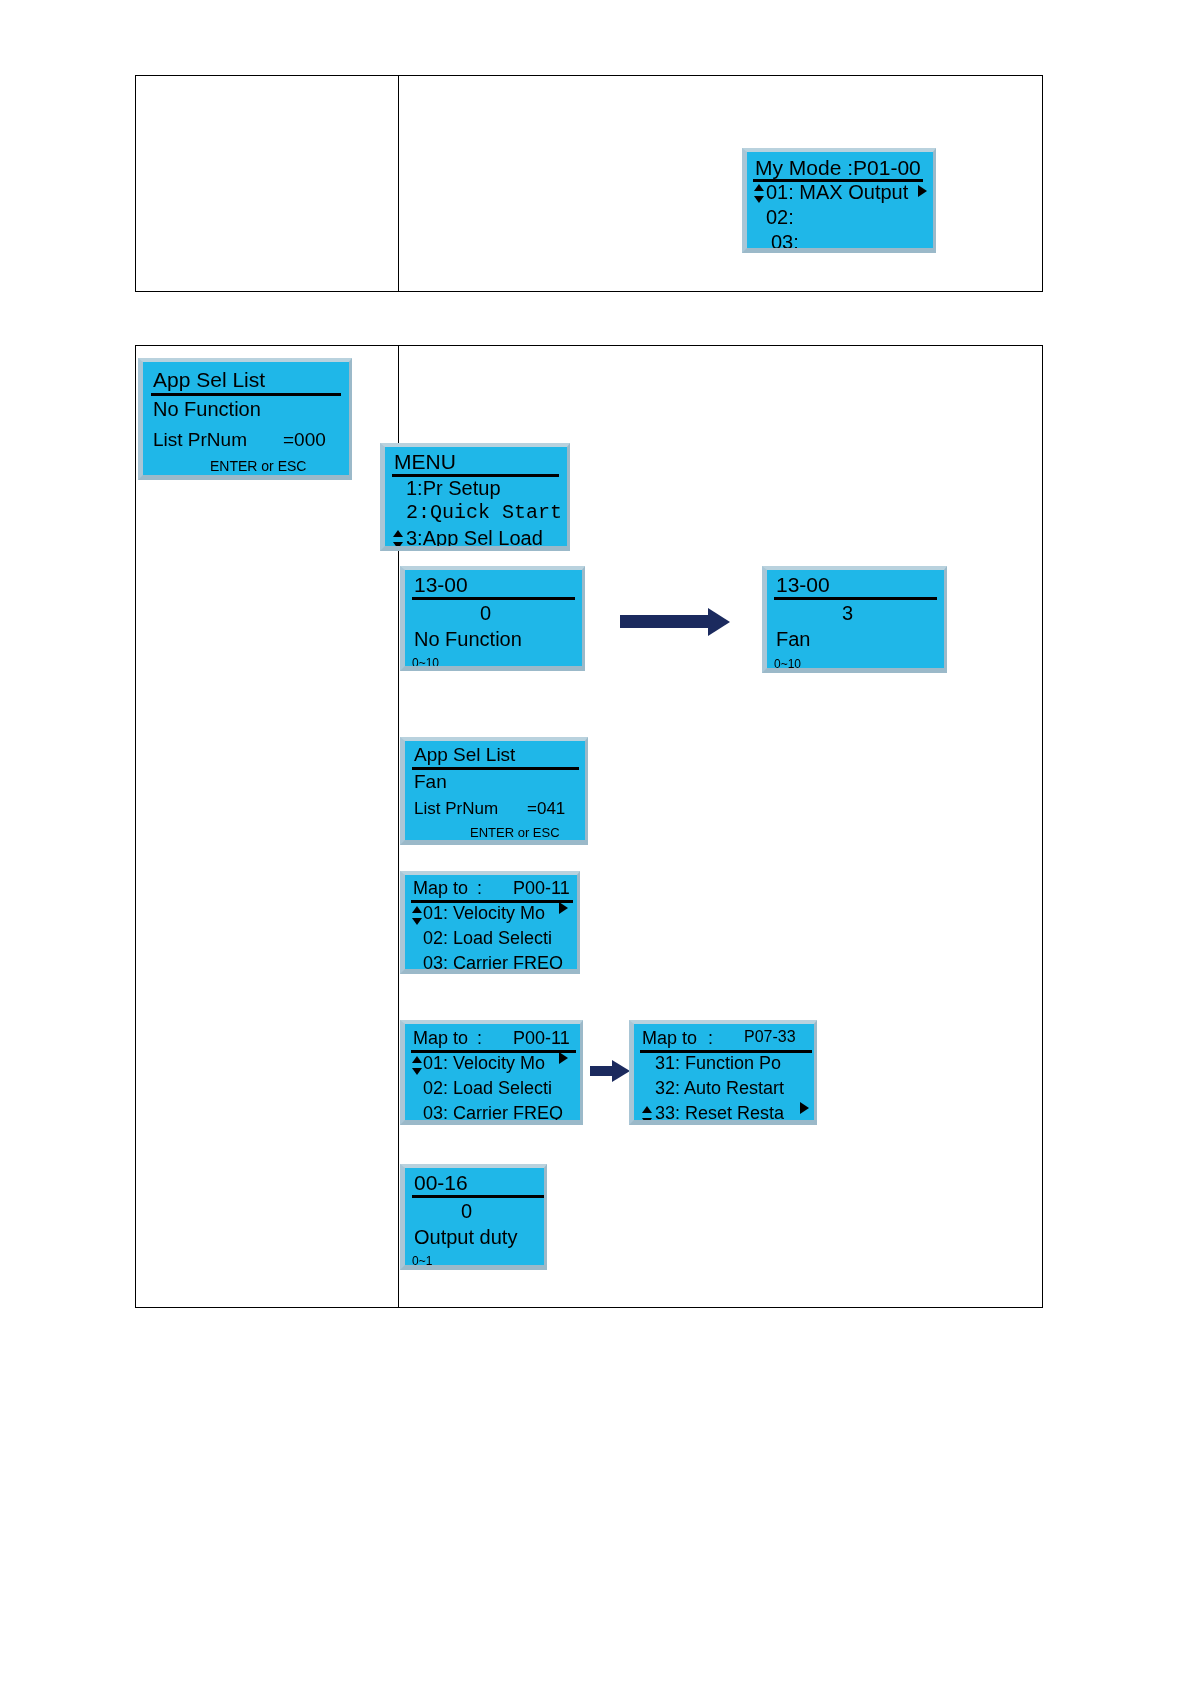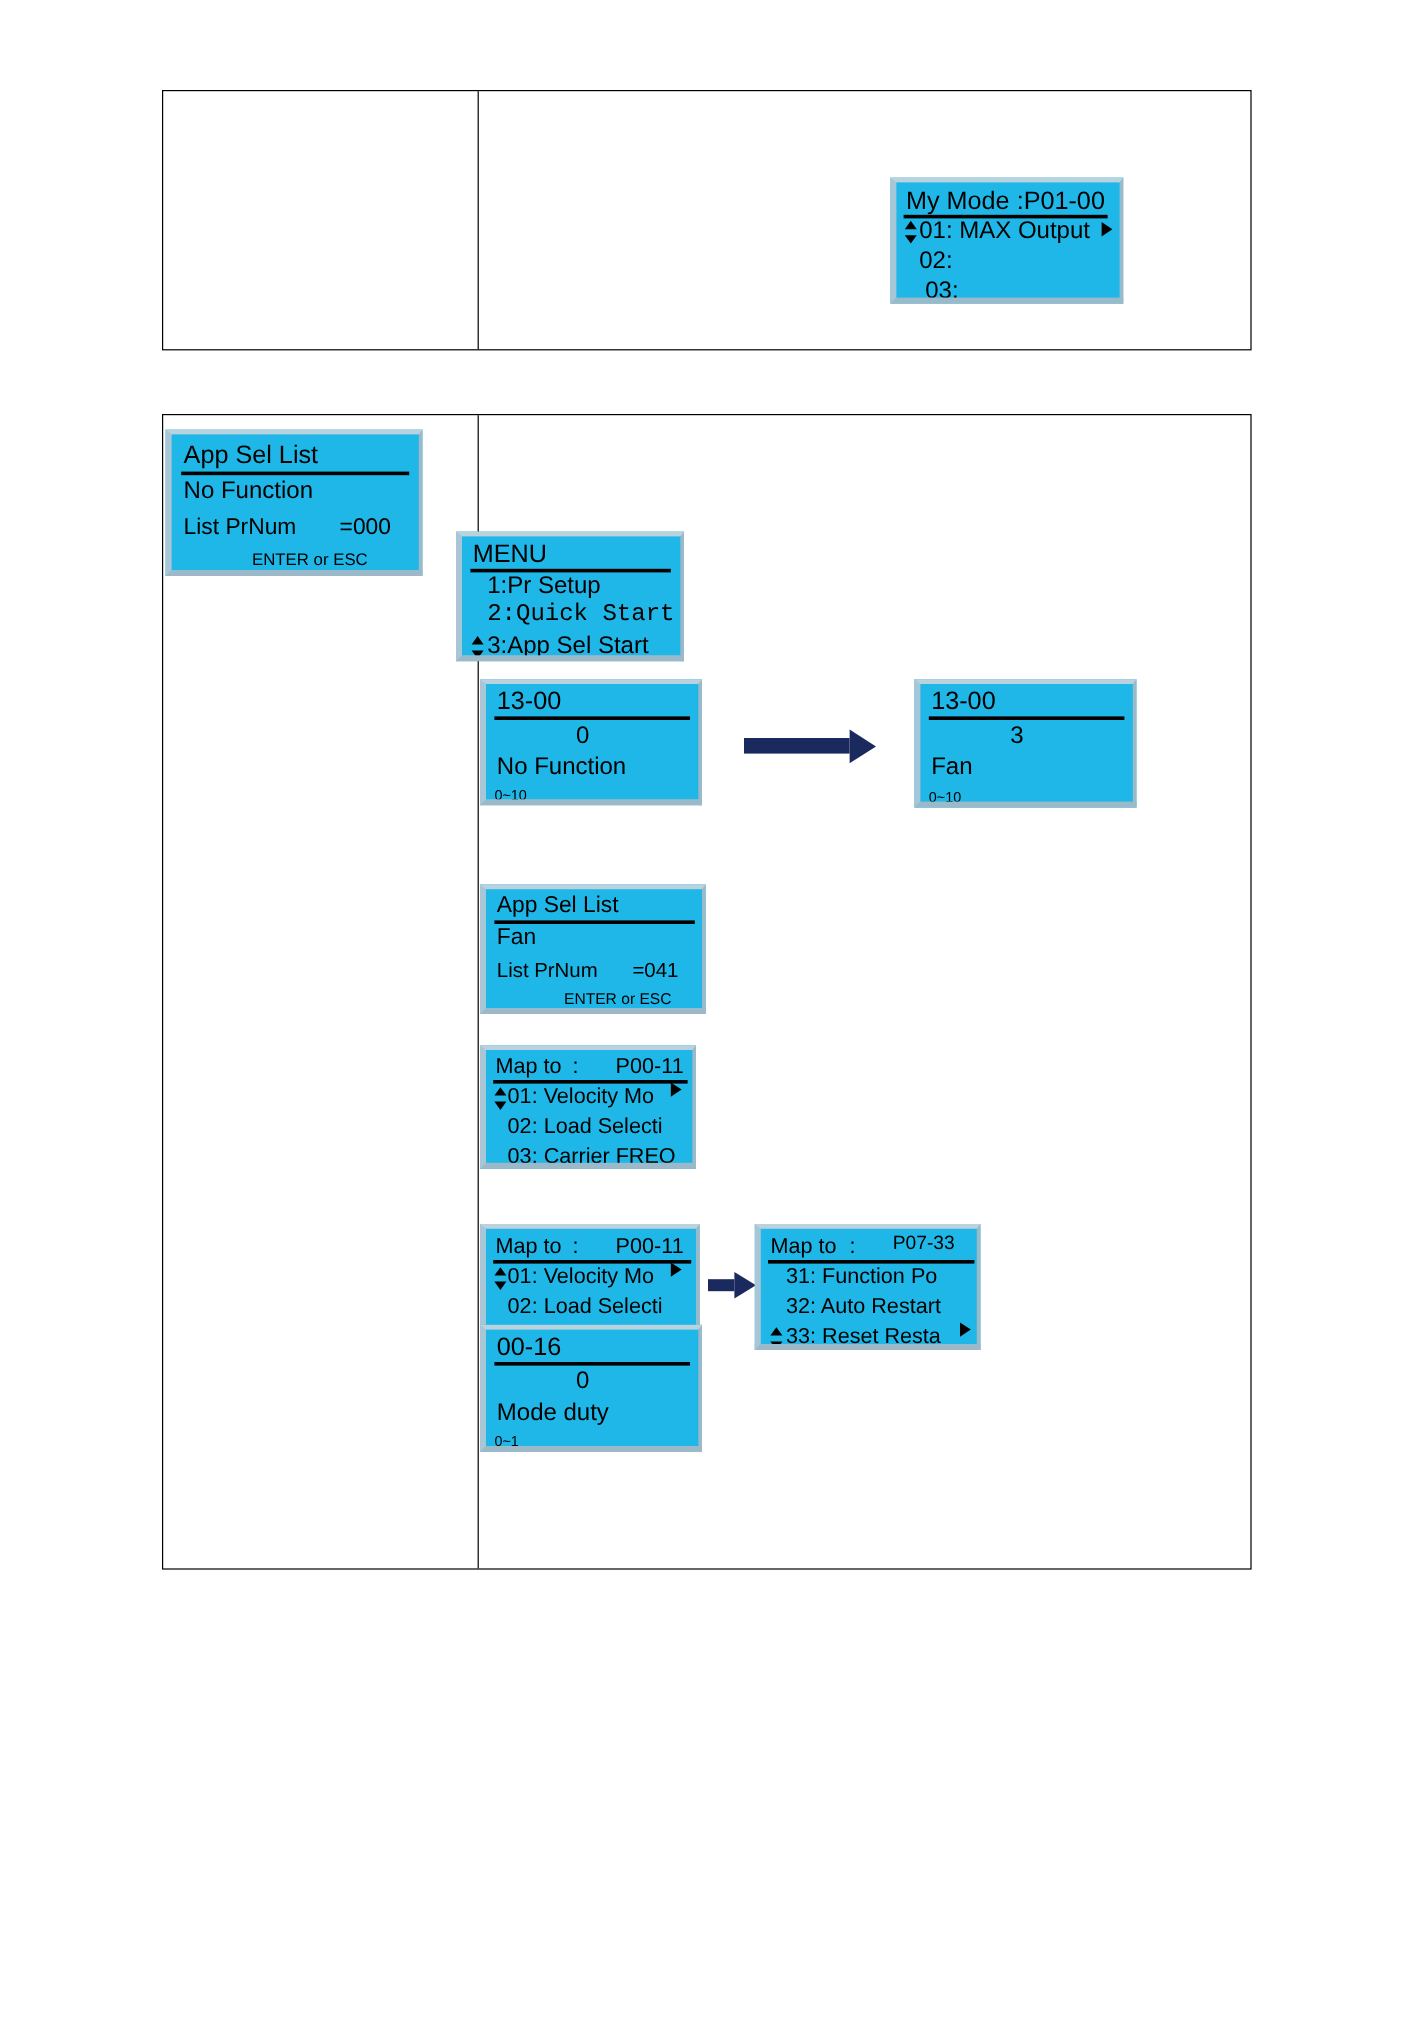--- a/index.html
+++ b/index.html
@@ -161,21 +161,21 @@
 </div>
 
 <div class="lcd" style="left:380px; top:443px; width:190px; height:108px;">
   <div class="row title" style="top:4px; left:9px;">MENU</div>
   <div class="underline" style="left:7px; top:27px; width:167px;"></div>
 
   <div class="row txt" style="top:31px; left:21px;">1:Pr Setup</div>
   <div class="row txt" style="top:56px; left:21px;font-family:Liberation Mono, monospace;">2:Quick Start</div>
 
   <div class="updown" style="left:8px; top:83px;"></div>
-  <div class="row txt" style="top:81px; left:21px;">3:App Sel Start</div>
+  <div class="row txt" style="top:81px; left:21px;">3:App Sel Load</div>
 </div>
 
 <div class="lcd" style="left:400px; top:566px; width:185px; height:105px;">
   <div class="row title" style="top:4px; left:9px;">13-00</div>
   <div class="underline" style="left:7px; top:27px; width:163px;"></div>
 
   <div class="row txt ctr" style="top:33px; left:0; right:16px;">0</div>
   <div class="row txt" style="top:59px; left:9px;">No Function</div>
   <div class="row tiny" style="top:87px; left:7px;">0~10</div>
 </div>
@@ -246,20 +246,20 @@
   <div class="underline" style="left:6px; top:26px; width:172px;"></div>
 
   <div class="row" style="top:30px; left:21px; font-size:18px;">31: Function Po</div>
   <div class="row" style="top:55px; left:21px; font-size:18px;">32: Auto Restart</div>
 
   <div class="updown" style="left:8px; top:82px;"></div>
   <div class="row" style="top:80px; left:21px; font-size:18px;">33: Reset Resta</div>
   <div class="caret-r" style="left:166px; top:78px;"></div>
 </div>
 
-<div class="lcd" style="left:400px; top:1104px; width:185px; height:106px;">
+<div class="lcd" style="left:400px; top:1164px; width:147px; height:106px;">
   <div class="row title" style="top:4px; left:9px;">00-16</div>
   <div class="underline" style="left:7px; top:27px; width:163px;"></div>
 
   <div class="row txt ctr" style="top:33px; left:0; right:16px;">0</div>
-  <div class="row txt" style="top:59px; left:9px;">Mode duty</div>
+  <div class="row txt" style="top:59px; left:9px;">Output duty</div>
   <div class="row tiny" style="top:87px; left:7px;text-decoration:underline;">0~1</div>
 </div>
 
 </body></html>

